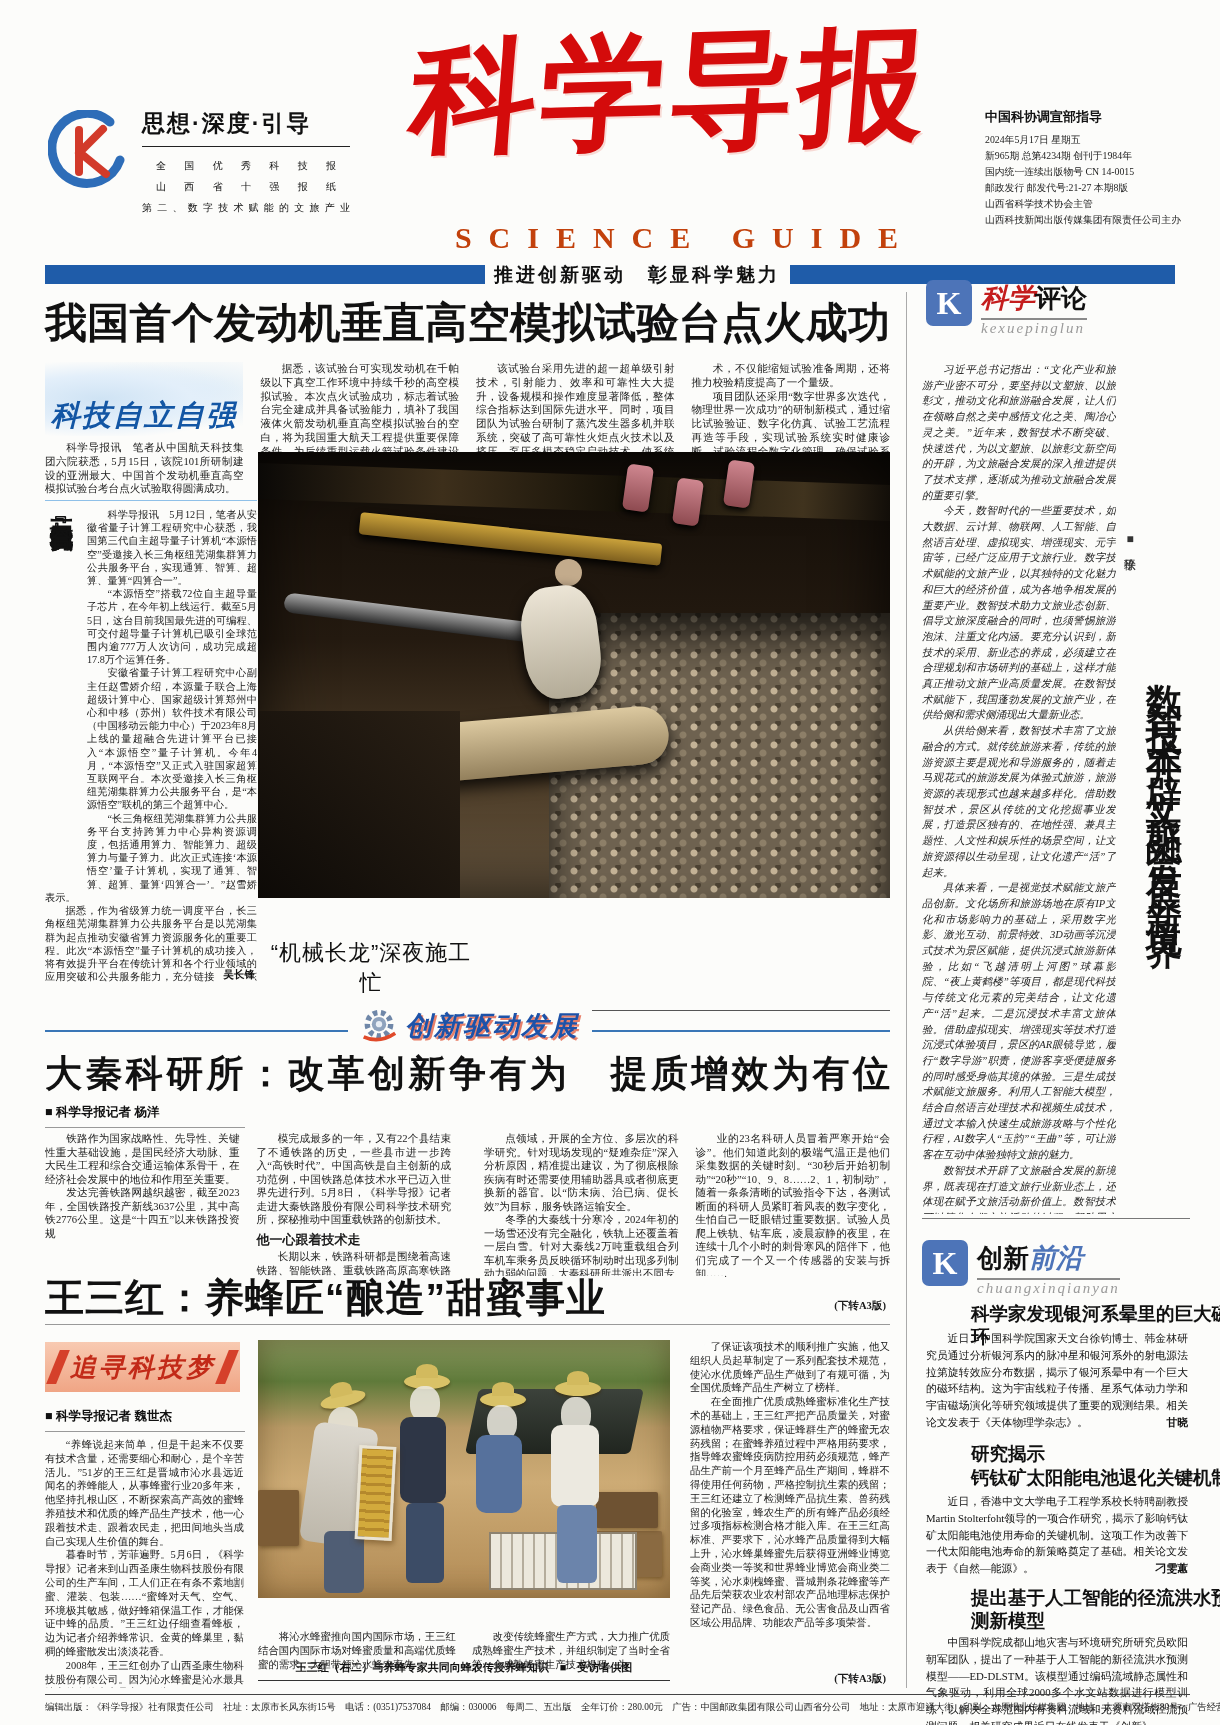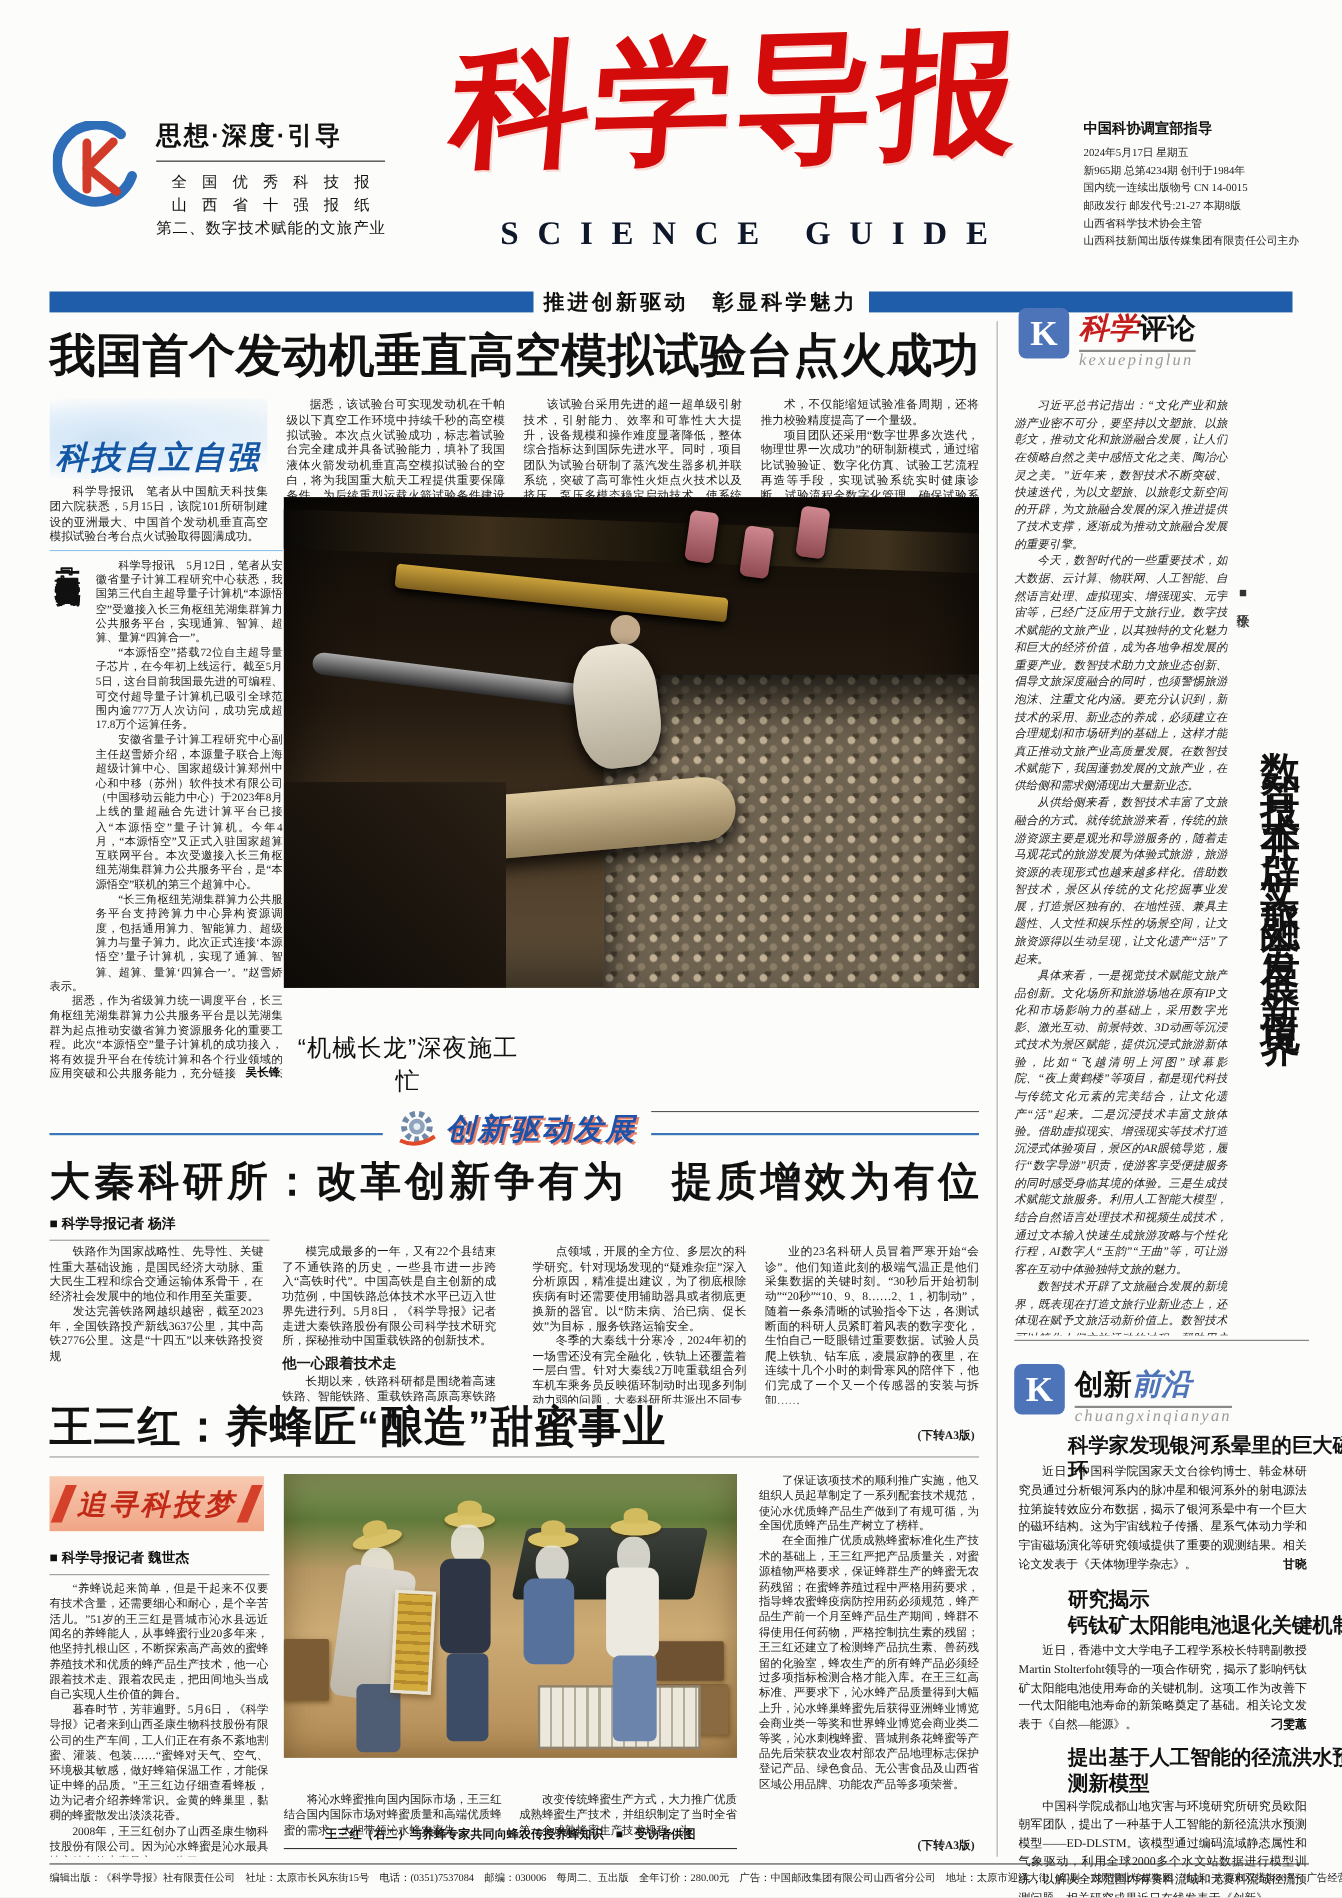--- a/index.html
+++ b/index.html
@@ -6,24 +6,24 @@
   #page{position:relative;width:1220px;height:1725px;margin:0 auto;background:#fcfcfa;
         font-family:"Liberation Serif","DejaVu Serif",serif;color:#111;overflow:hidden;}
   .abs{position:absolute;}
   .sans{font-family:"Liberation Sans","DejaVu Sans",sans-serif;}
   p{margin:0;text-indent:2em;}
   .body-txt{font-size:10.6px;line-height:13.8px;text-align:justify;color:#1a1a1a;}
   .by{font-weight:bold;float:right;}
   
   .mast-slogan{font-size:23px;font-weight:600;letter-spacing:2px;}
   .mast-rule{border-bottom:1.5px solid #222;margin:7px 0 8px 0;}
-  .award{font-size:14px;line-height:21px;text-align:justify;text-align-last:justify;}
+  .award{font-size:10px;line-height:21px;text-align:justify;text-align-last:justify;}
   .title-cn{font-size:125px;font-weight:bold;color:#d40b0b;letter-spacing:4px;
             transform:skewX(-6deg) rotate(-1.5deg);text-shadow:2px 2px 0 #e8553f33;line-height:1;}
-  .title-en{font-size:30px;font-weight:bold;color:#0f172a;letter-spacing:17px;}
+  .title-en{font-size:30px;font-weight:bold;color:#c2410c;letter-spacing:17px;margin-top:25px;}
   .guid{font-size:13px;font-weight:bold;}
   .publine{font-size:9.8px;line-height:16px;color:#222;}
   .bluebar{background:#1f5ca9;height:19px;}
   .slogan2{font-size:19px;font-weight:bold;letter-spacing:3px;text-align:center;}
   
   .h-main{font-size:42px;font-weight:900;letter-spacing:0;text-align:justify;text-align-last:justify;line-height:1.2;}
   .h-daqin{font-size:37px;font-weight:900;text-align:justify;text-align-last:justify;line-height:1.2;}
   .h-bee{font-size:39px;font-weight:900;line-height:1.15;letter-spacing:1px;}
   .byline-row{font-size:12.5px;font-weight:bold;padding-bottom:6px;border-bottom:1px solid #999;}
   .subhead{font-family:"Liberation Sans",sans-serif;font-size:13px;font-weight:bold;margin:6px 0 4px 0;text-indent:0;}

